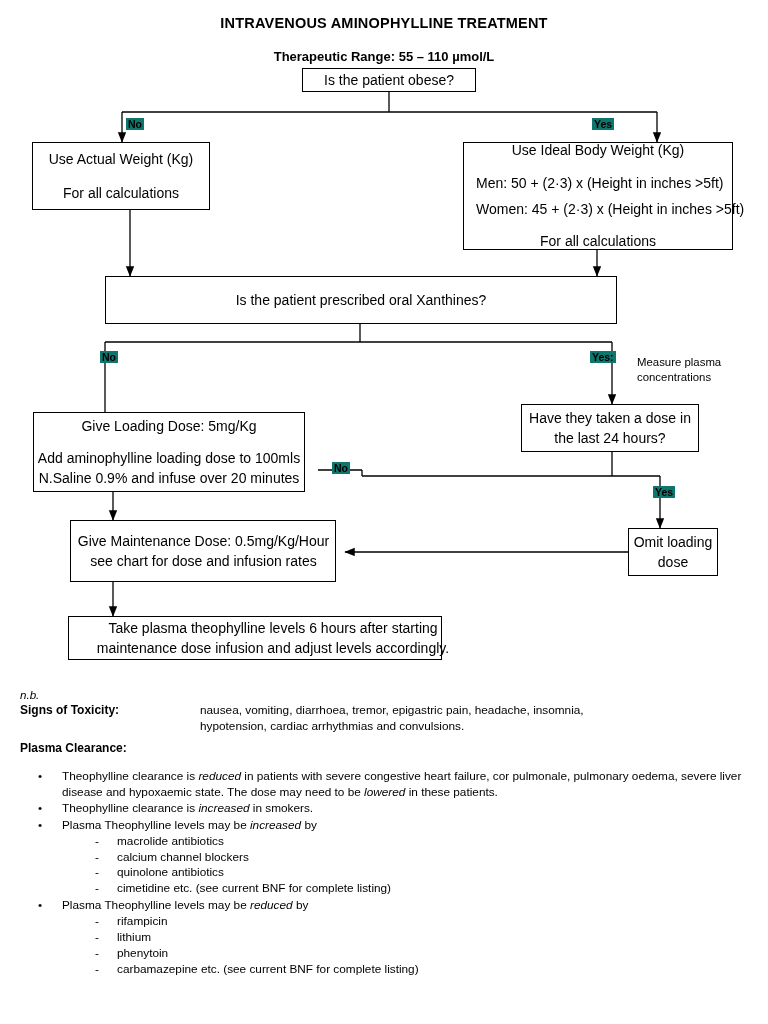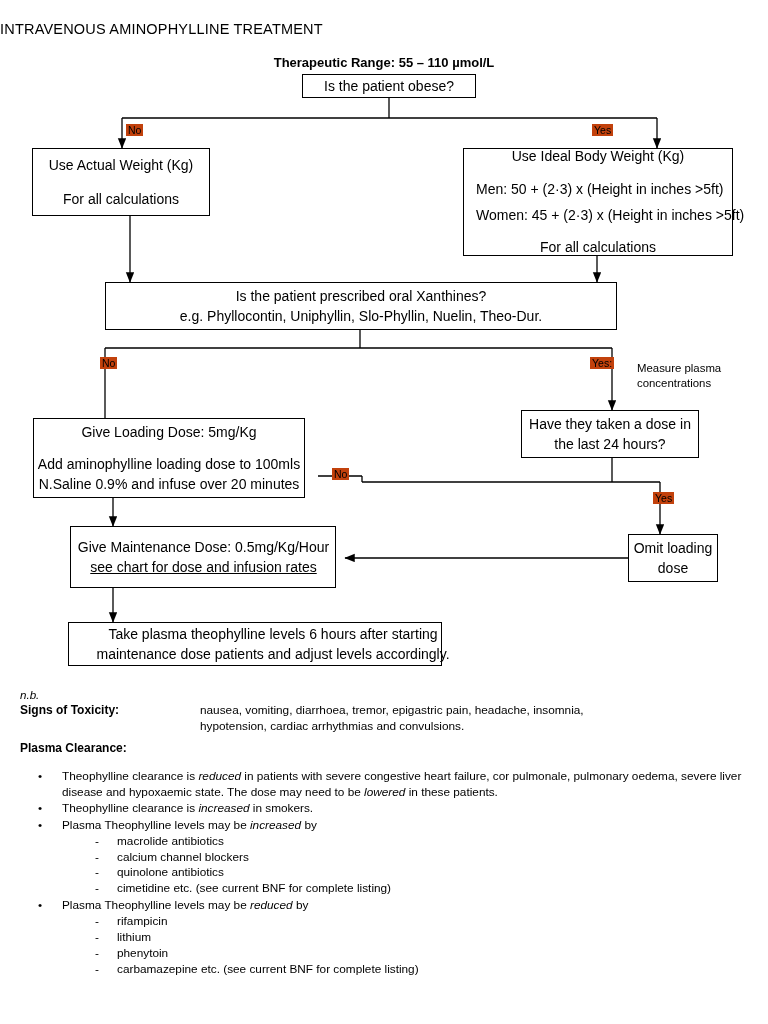--- a/index.html
+++ b/index.html
@@ -11,24 +11,25 @@
     width: 768px;
     height: 1024px;
     font-family: "Liberation Sans", sans-serif;
     color: #000000;
     position: relative;
     overflow: hidden;
   }
 
   
   .doc-title {
-    font-weight: normal;
+    text-align: center;
+    font-weight: bold;
     font-size: 14.5px;
     letter-spacing: 0.2px;
-    margin: 21px 0 0 0;
+    margin: 15px 0 0 0;
   }
   .doc-subtitle {
     text-align: center;
     font-weight: bold;
     font-size: 13px;
     margin: 18px 0 0 0;
   }
 
   
   .flow-wrap {
@@ -52,22 +53,22 @@
     justify-content: center;
     font-size: 14px;
     line-height: 1.45;
     text-align: center;
     padding: 4px 6px;
   }
   .node .ln { display: block; white-space: nowrap; }
   .edge-label {
     position: absolute;
     font-size: 10.5px;
-    font-weight: normal;
-    background: #c2410c;
+    font-weight: bold;
+    background: #0f766e;
     padding: 0 2px;
     white-space: nowrap;
   }
   .side-note {
     position: absolute;
     font-size: 11.4px;
     line-height: 1.32;
     white-space: nowrap;
   }
 
@@ -203,21 +204,20 @@
 
   <div class="node" style="left:463px; top:78px; width:270px; height:108px;">
     <span class="ln">Use Ideal Body Weight (Kg)</span>
     <span class="ln" style="margin-top:12px; align-self:flex-start; margin-left:6px;">Men:  50 + (2·3) x (Height in inches &gt;5ft)</span>
     <span class="ln" style="margin-top:6px; align-self:flex-start; margin-left:6px;">Women: 45 + (2·3) x (Height in inches &gt;5ft)</span>
     <span class="ln" style="margin-top:12px;">For all calculations</span>
   </div>
 
   <div class="node" style="left:105px; top:212px; width:512px; height:48px;">
     <span class="ln">Is the patient prescribed oral Xanthines?</span>
-    <span class="ln">e.g. Phyllocontin, Uniphyllin, Slo-Phyllin, Nuelin, Theo-Dur.</span>
   </div>
 
   <div class="edge-label" style="left:100px; top:287px;">No</div>
   <div class="edge-label" style="left:590px; top:287px;">Yes:</div>
 
   <div class="side-note" style="left:637px; top:291px;">
     <span>Measure plasma</span><br>
     <span>concentrations</span>
   </div>
 
@@ -230,31 +230,31 @@
   <div class="edge-label" style="left:332px; top:398px;">No</div>
 
   <div class="node" style="left:33px; top:348px; width:272px; height:80px;">
     <span class="ln">Give Loading Dose: 5mg/Kg</span>
     <span class="ln" style="margin-top:12px;">Add aminophylline loading dose to 100mls</span>
     <span class="ln">N.Saline 0.9% and infuse over 20 minutes</span>
   </div>
 
   <div class="node" style="left:70px; top:456px; width:266px; height:62px;padding-left:7px;">
     <span class="ln">Give Maintenance Dose: 0.5mg/Kg/Hour</span>
-    <span class="ln" style="text-decoration:underline;">see chart for dose and infusion rates</span>
+    <span class="ln" style="">see chart for dose and infusion rates</span>
   </div>
 
   <div class="node" style="left:628px; top:464px; width:90px; height:48px;">
     <span class="ln">Omit loading</span>
     <span class="ln">dose</span>
   </div>
 
   <div class="node" style="left:68px; top:552px; width:374px; height:44px;padding-left:42px;">
     <span class="ln">Take plasma theophylline levels 6 hours after starting</span>
-    <span class="ln">maintenance dose patients and adjust levels accordingly.</span>
+    <span class="ln">maintenance dose infusion and adjust levels accordingly.</span>
   </div>
 
 </div>
 
 <div class="notes">
   <div class="nb">n.b.</div>
 
   <div class="tox-row">
     <div class="tox-label">Signs of Toxicity:</div>
     <div class="tox-text">

